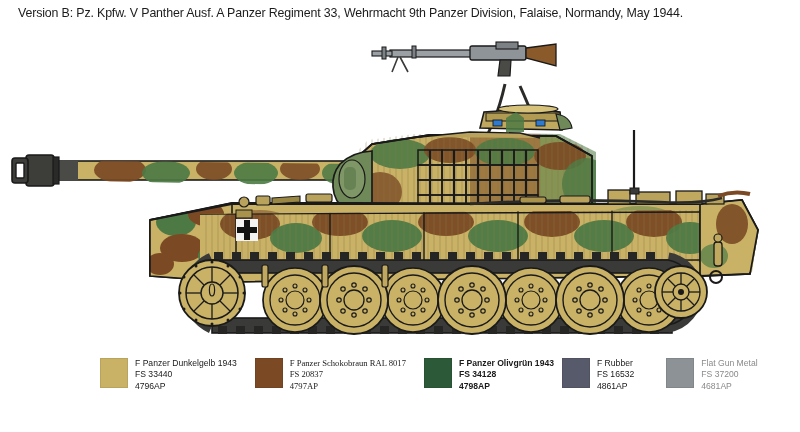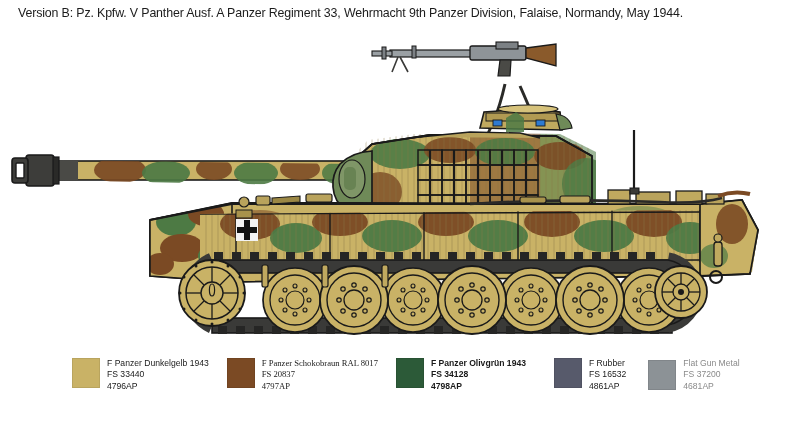--- a/index.html
+++ b/index.html
@@ -675,21 +675,21 @@
 
     <g>
       <circle cx="716" cy="253" r="6" fill="none" stroke="#1a1a1a" stroke-width="2"></circle>
     </g>
   </g>
 </svg>
 </div>
 
 <div id="legend">
 
-  <div class="legend-entry" style="margin-left:40px;padding-left:32px;">
+  <div class="legend-entry" style="margin-left:68px;padding-left:32px;">
     <div class="swatch" style="background:#c9b266"></div>
     <div class="legend-text">
       <span class="l-name">F Panzer Dunkelgelb 1943</span>
       <span class="l-fs">FS 33440</span>
       <span class="l-code">4796AP</span>
     </div>
   </div>
 
   <div class="legend-entry" style="margin-left:18px;font-family:Liberation Serif, serif;">
     <div class="swatch" style="background:#7b4a24"></div>
@@ -702,30 +702,30 @@
 
   <div class="legend-entry" style="margin-left:18px;font-weight:bold;">
     <div class="swatch" style="background:#2c5a38"></div>
     <div class="legend-text">
       <span class="l-name">F Panzer Olivgrün 1943</span>
       <span class="l-fs">FS 34128</span>
       <span class="l-code">4798AP</span>
     </div>
   </div>
 
-  <div class="legend-entry" style="margin-left:28px;">
+  <div class="legend-entry" style="margin-left:8px;">
     <div class="swatch" style="background:#575a6b"></div>
     <div class="legend-text">
       <span class="l-name">F Rubber</span>
       <span class="l-fs">FS 16532</span>
       <span class="l-code">4861AP</span>
     </div>
   </div>
 
-  <div class="legend-entry muted" style="margin-left:22px;align-items:center;">
+  <div class="legend-entry muted" style="margin-left:32px;">
     <div class="swatch" style="background:#8c9296"></div>
     <div class="legend-text">
       <span class="l-name">Flat Gun Metal</span>
       <span class="l-fs">FS 37200</span>
       <span class="l-code">4681AP</span>
     </div>
   </div>
 
 </div>
 

